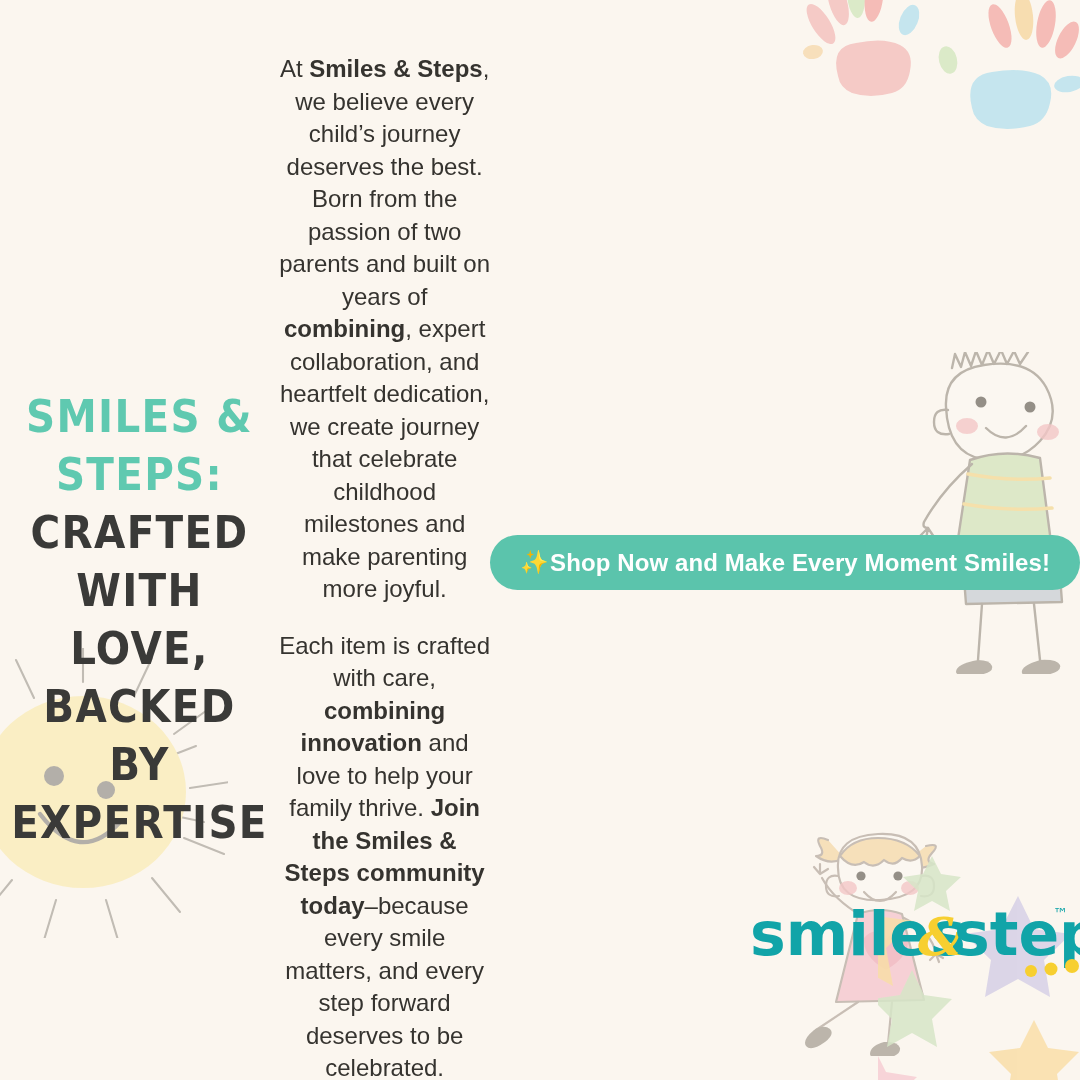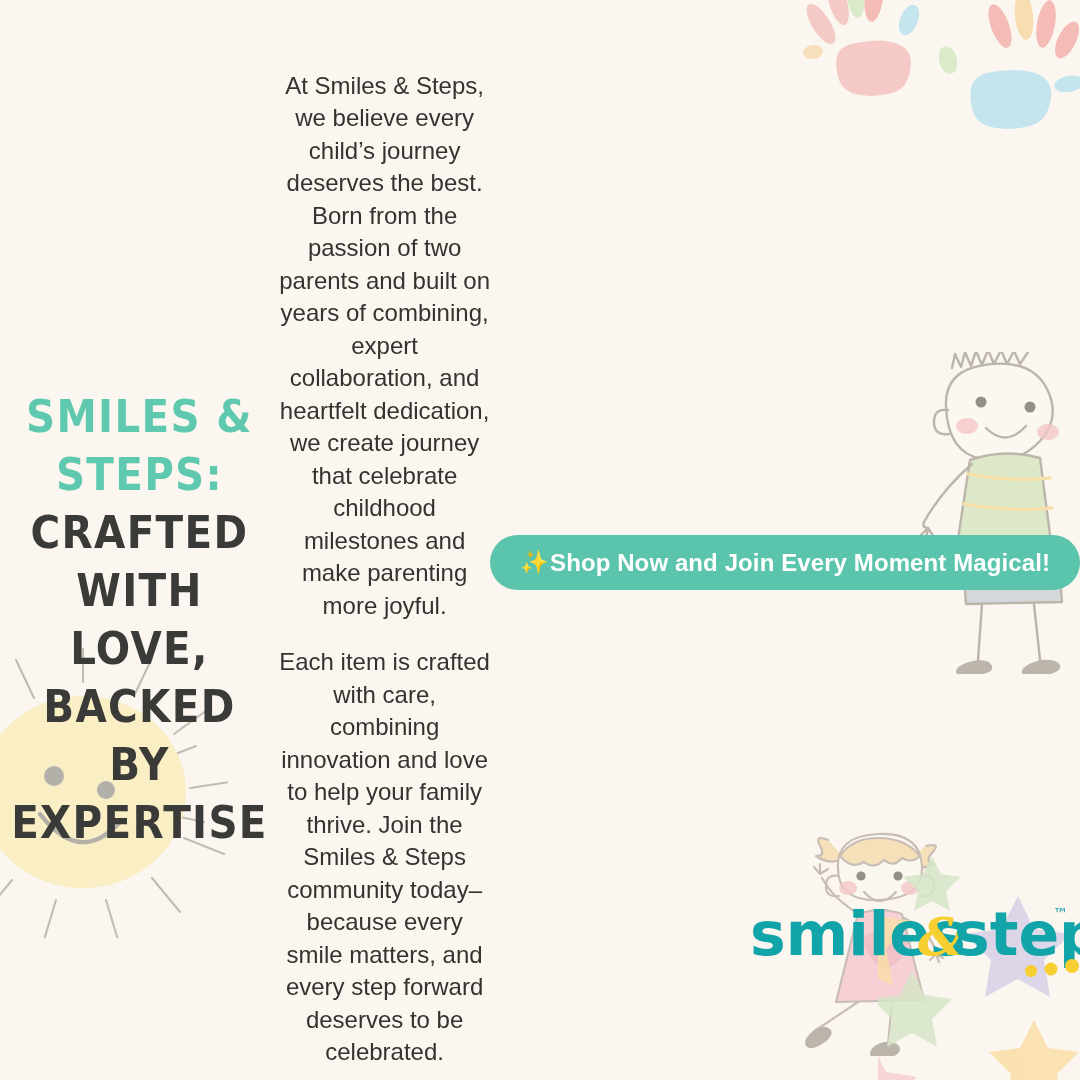--- a/index.html
+++ b/index.html
@@ -44,21 +44,21 @@
 
   .body-copy {
     margin-top:58px;
     width:640px;
     text-align:center;
     font-size:24px;
     line-height:32.5px;
     color:#35332F;
   }
   .body-copy p + p { margin-top:24px; }
-  .body-copy b { font-weight:normal; }
+  .body-copy b { font-weight:bold; }
 
   .cta {
     margin-top:44px;
     height:55px;
     padding:0 30px;
     border:none;
     border-radius:28px;
     background:#5BC4AC;
     color:#FFFFFF;
     font-size:24px;
@@ -203,21 +203,21 @@
     </h1>
 
     <div class="body-copy">
       <p><span>At </span><b>Smiles &amp; Steps</b><span>, we believe every child’s journey deserves the best. Born from the passion of two parents and built on years of </span><b>combining</b><span>, expert collaboration, and heartfelt dedication, we create journey that celebrate childhood milestones and make parenting more joyful.</span></p>
 
       <p><span>Each item is crafted with care, </span><b>combining innovation</b><span> and love to help your family thrive. </span><b>Join the Smiles &amp; Steps community today</b><span>–because every smile matters, and every step forward deserves to be celebrated.</span></p>
     </div>
 
     <button class="cta">
       <span class="spark">✨</span>
-        <span>Shop Now and Join Every Moment Magical!</span>
+        <span>Shop Now and Make Every Moment Smiles!</span>
     </button>
   </div>
 
   <div class="logo-wrap">
     <svg class="logo" viewBox="0 0 330 92">
       <text x="0" y="62" font-family="DejaVu Sans, sans-serif" font-size="60" font-weight="bold" fill="#11A4A8">smiles</text>
       <text x="168" y="62" font-family="DejaVu Serif, serif" font-size="52" font-style="italic" font-weight="bold" fill="#F7CF30">&amp;</text>
       <text x="204" y="62" font-family="DejaVu Sans, sans-serif" font-size="60" font-weight="bold" fill="#11A4A8">steps</text>
       <text x="303" y="26" font-family="DejaVu Sans, sans-serif" font-size="15" fill="#11A4A8">™</text>
       <circle cx="281" cy="78" r="6" fill="#F7CF30"></circle>

